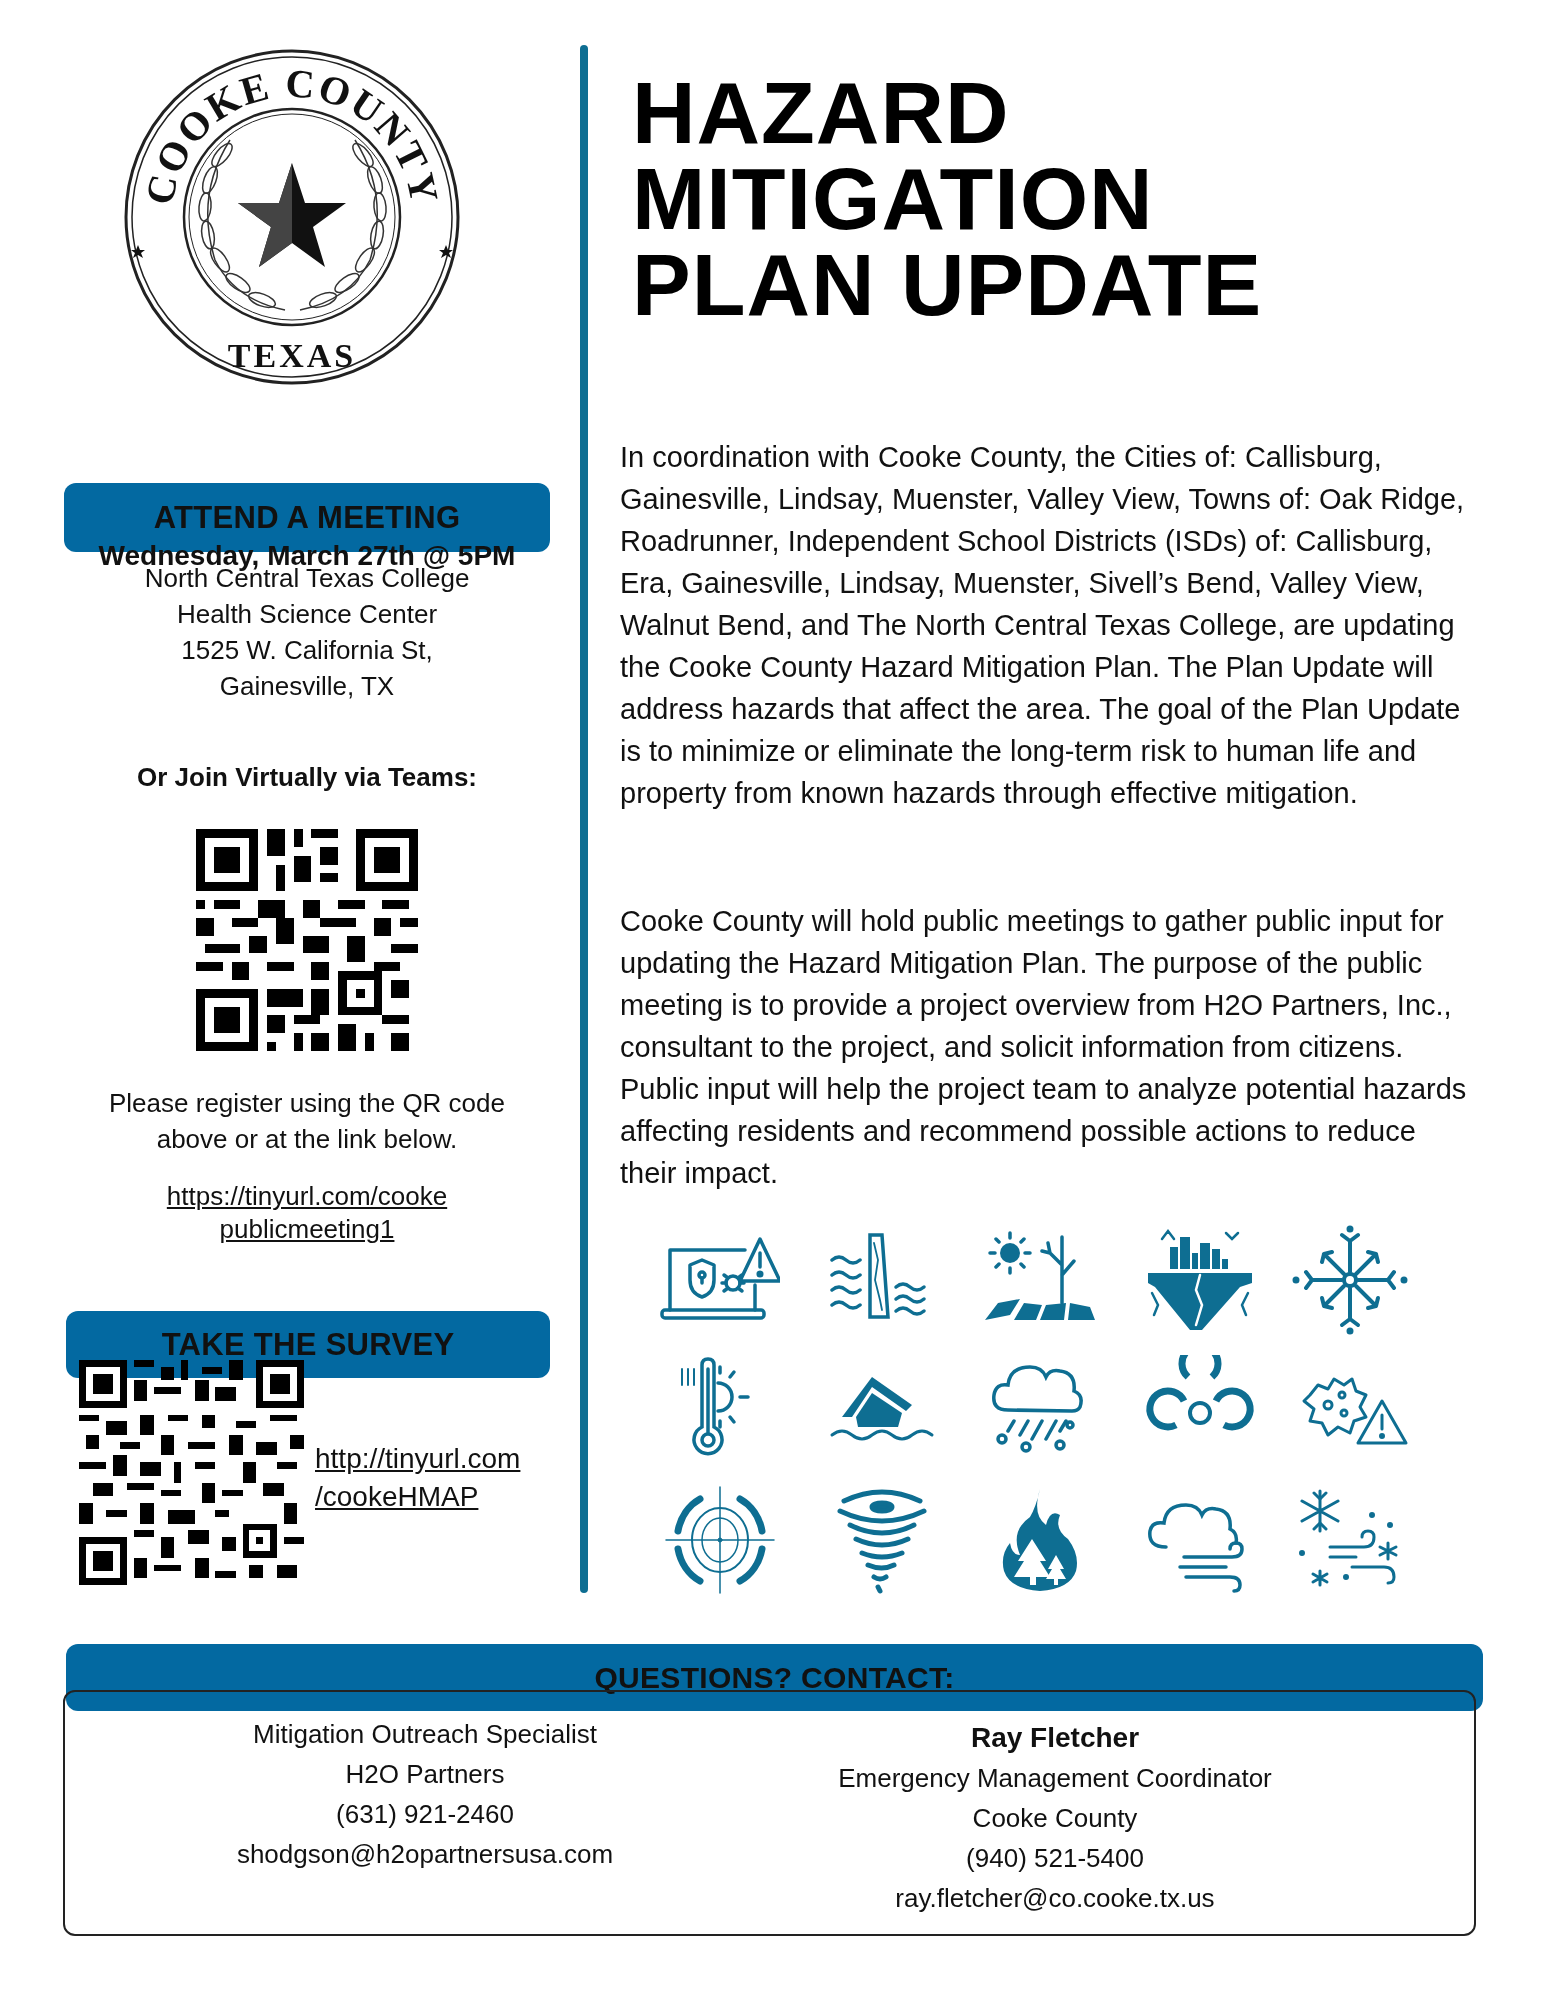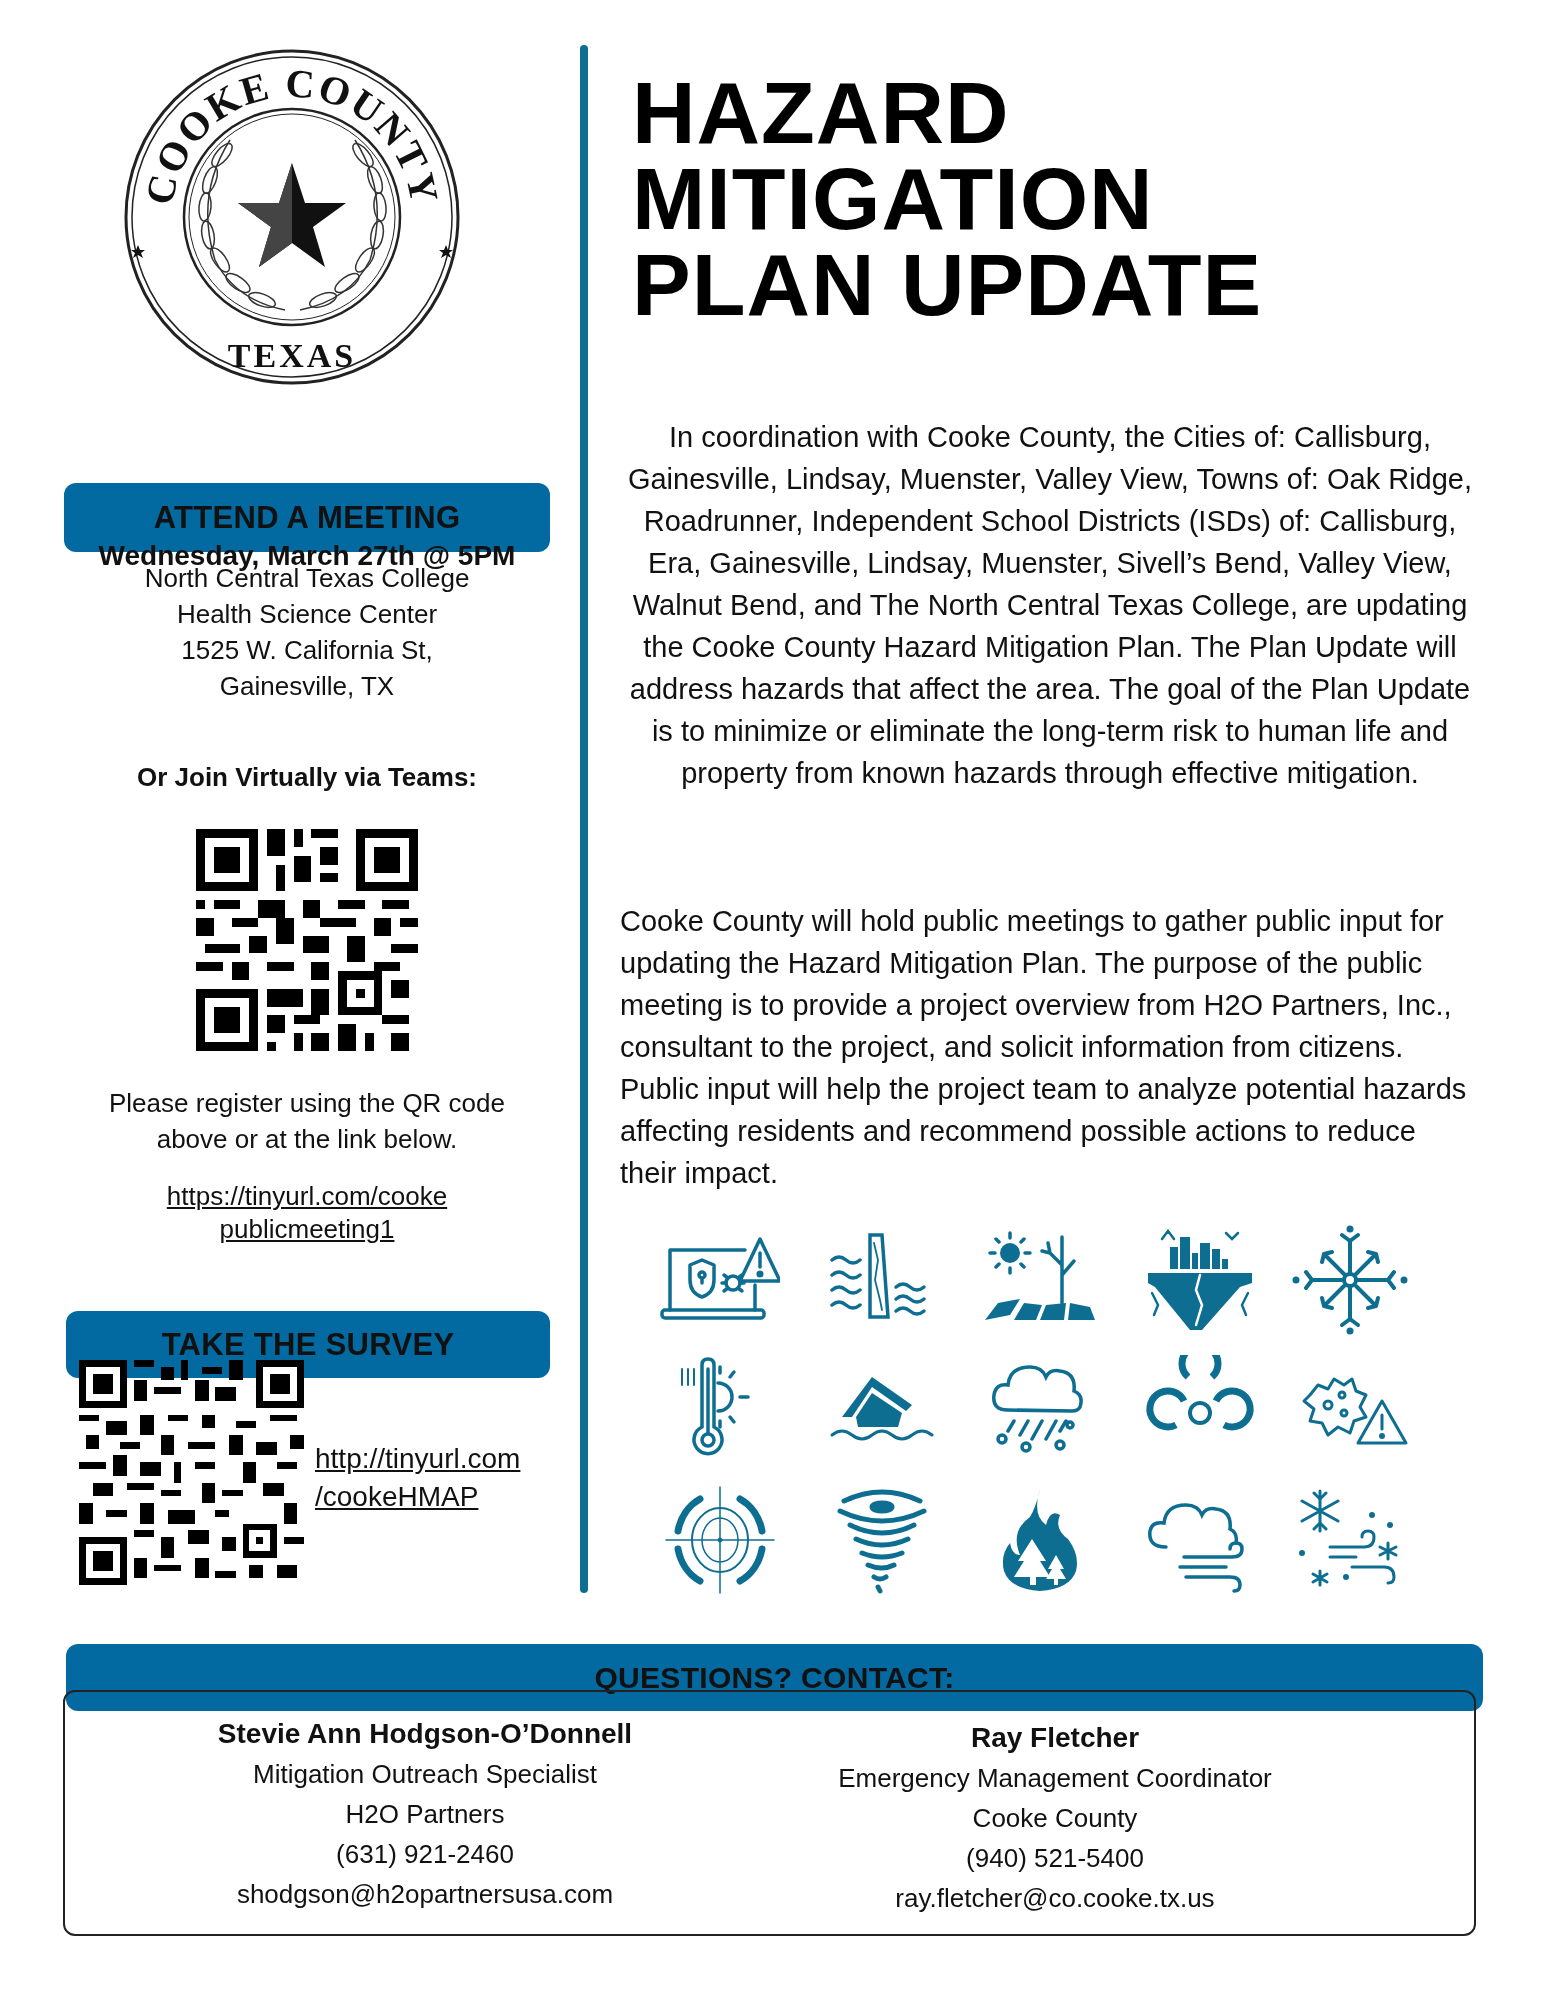--- a/index.html
+++ b/index.html
@@ -30,21 +30,21 @@
 
   
   #divider { left:580px; top:45px; width:8px; height:1548px; background:#0e6e92; border-radius:4px; }
 
   
   #title { left:632px; top:70px; font-family:"Liberation Sans", sans-serif; }
   .t-bold { font-weight:bold; font-size:88px; line-height:86px; letter-spacing:1px; color:#000; }
   .t-light { font-weight:normal; font-size:80px; line-height:88px; letter-spacing:2px; color:#000; }
   .para { position:absolute; left:620px; width:860px;
           font-family:"Liberation Sans", sans-serif; font-size:29px; line-height:42px; color:#111; }
-  #para1 { top:416px;text-align:center; }
+  #para1 { top:436px; }
   #para2 { top:900px; }
 
   #icons { position:absolute; left:660px; top:1225px; width:760px; height:370px; }
   .icon { position:absolute; width:120px; height:110px; }
   .icon svg { width:100%; height:100%; }
 
   
   #questions-box { left:66px; top:1605px; width:1417px; height:67px; font-size:30px; }
   #contact-box { position:absolute; left:63px; top:1690px; width:1413px; height:246px;
                  border:2px solid #222; border-radius:12px; box-sizing:border-box; }
@@ -433,21 +433,20 @@
         <circle cx="100" cy="40" r="1.5" fill="#0e6e92"></circle>
         <circle cx="56" cy="92" r="1.5" fill="#0e6e92"></circle>
         <circle cx="12" cy="68" r="1.5" fill="#0e6e92"></circle>
     </svg>
   </div>
 </div>
 
 <div id="questions-box" class="hdrbox">QUESTIONS? CONTACT:</div>
 <div id="contact-box">
   <div id="contact-1" class="contact">
-    <div class="name">Stevie Ann Hodgson-O’Donnell</div>
     <div>Mitigation Outreach Specialist</div>
     <div>H2O Partners</div>
     <div>(631) 921-2460</div>
     <div>shodgson@h2opartnersusa.com</div>
   </div>
   <div id="contact-2" class="contact">
     <div class="name">Ray Fletcher</div>
     <div>Emergency Management Coordinator</div>
     <div>Cooke County</div>
     <div>(940) 521-5400</div>

